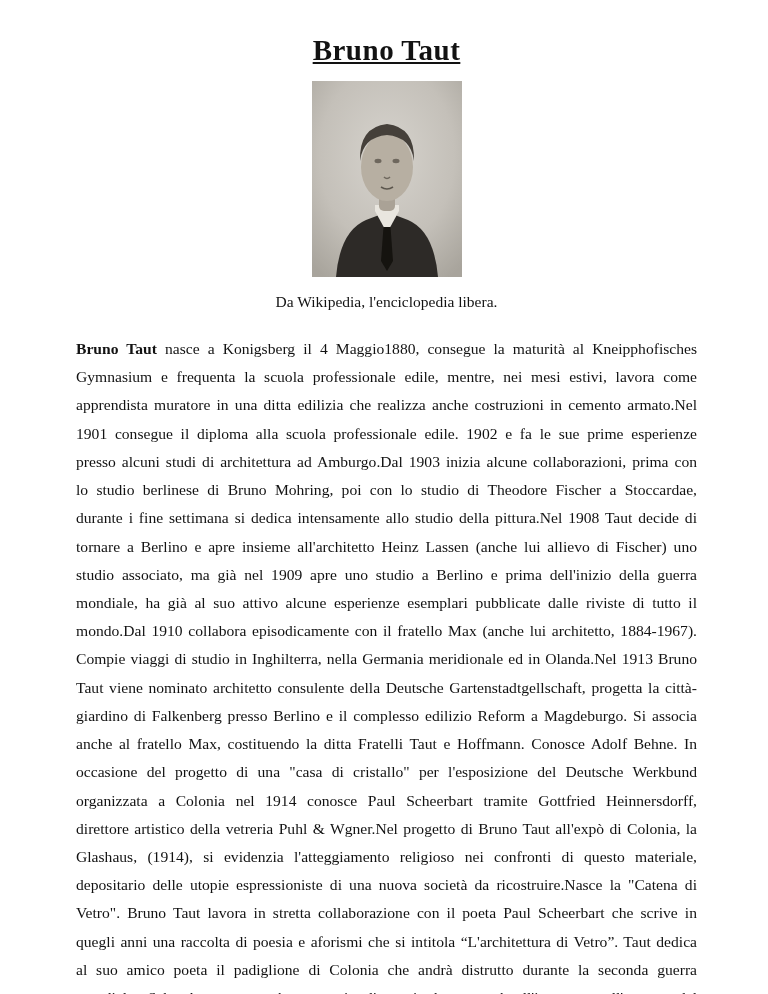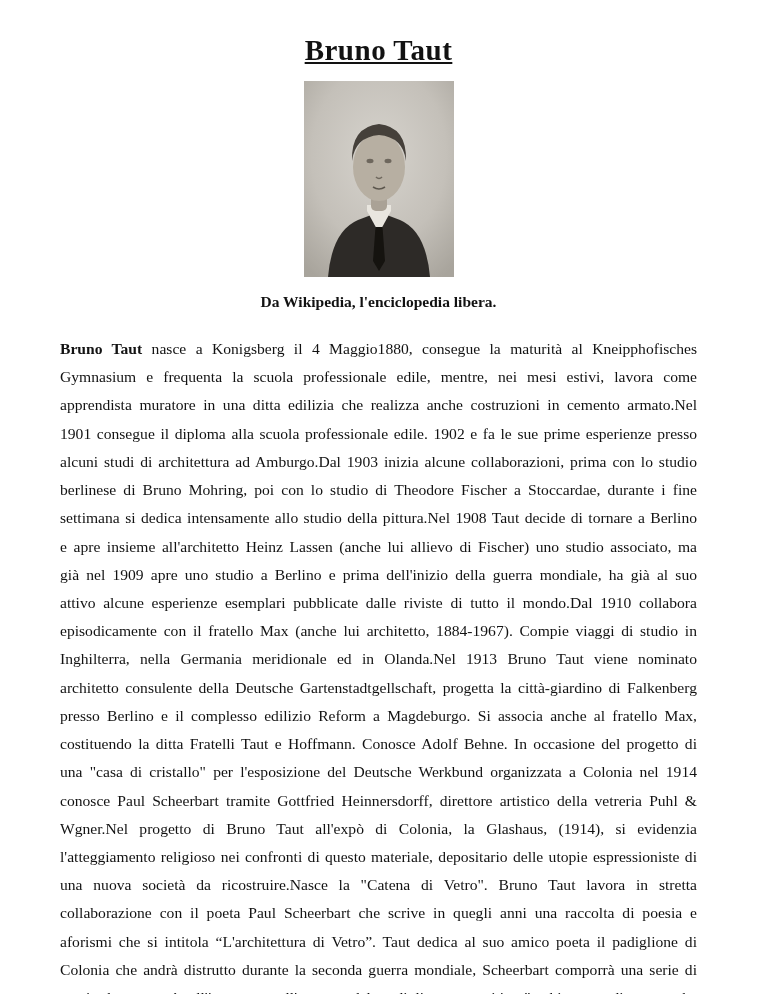--- a/index.html
+++ b/index.html
@@ -8,21 +8,21 @@
     background: #ffffff;
   }
   .page {
     position: relative;
     width: 768px;
     height: 994px;
     box-sizing: border-box;
     background: #ffffff;
     color: #121212;
     font-family: "Liberation Serif", serif;
-    padding: 34px 71px 0 60px;
+    padding: 34px 71px 0 76px;
     overflow: hidden;
     margin: 0 auto;
   }
   .title {
     text-align: center;
     font-size: 29px;
     font-weight: bold;
     text-decoration: underline;
     margin: 0 0 14px 0;
     letter-spacing: 0.5px;
@@ -34,21 +34,21 @@
     padding: 0;
     display: block;
   }
   .photo-figure svg {
     display: block;
     width: 150px;
     height: 196px;
   }
   .subtitle {
     text-align: center;
-    font-weight: bold;
+    font-weight: normal;
     font-size: 15.5px;
     margin: 0 0 24px 0;
   }
   .article {
     text-align: justify;
     font-size: 15.6px;
     line-height: 1.81;
     margin: 0;
     word-spacing: 1px;
   }

